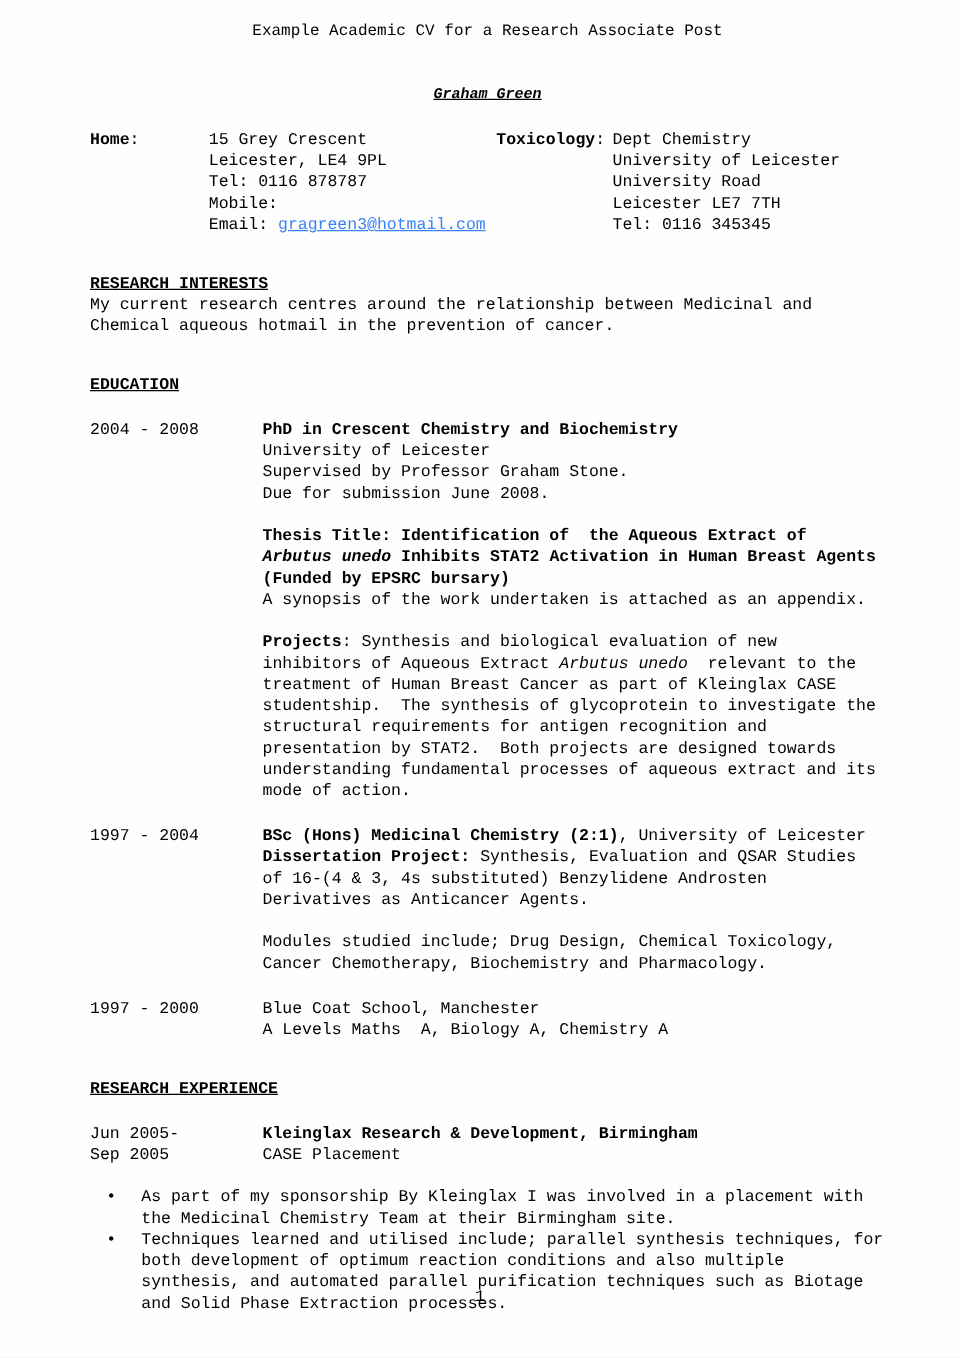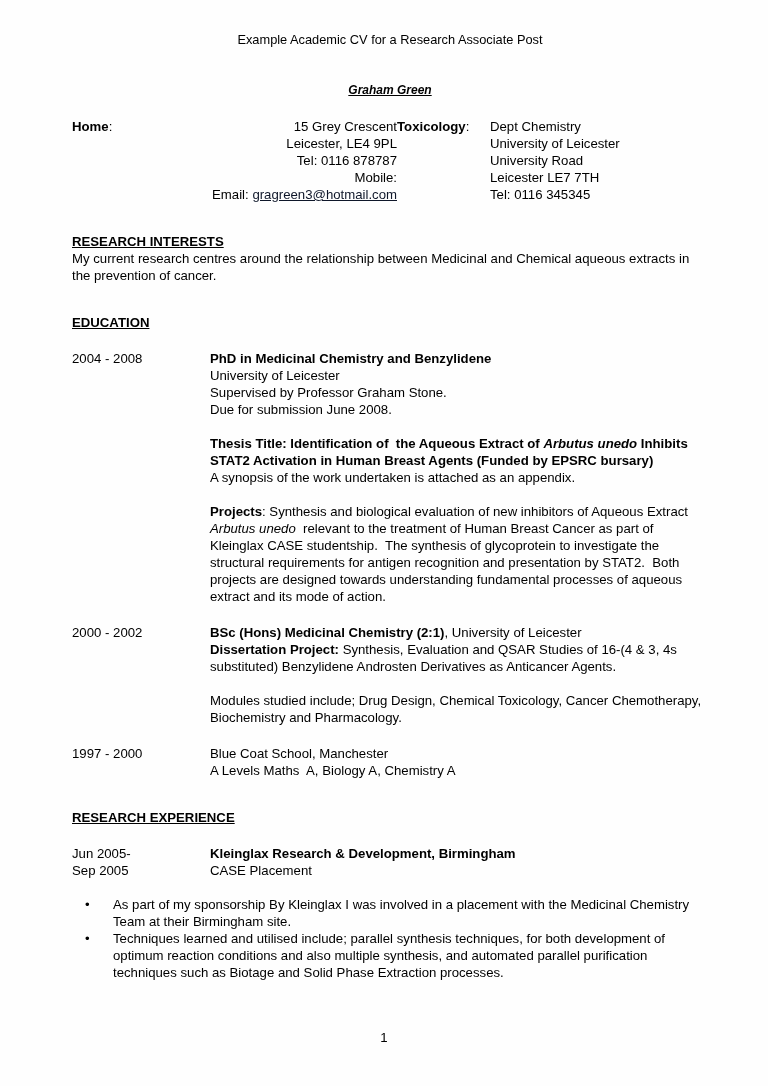--- a/index.html
+++ b/index.html
@@ -3,46 +3,46 @@
 <meta charset="utf-8">
 <style>
   html, body { margin: 0; padding: 0; background: #e9e9e9; }
   .page {
     position: relative;
     width: 768px;
     height: 1086px;
     margin: 0 auto;
     background: #fefefe;
     color: #000;
-    font-family: Liberation Sans, sans-serif;
+    font-family: Liberation Mono, monospace;
     font-size: 13.2px;
     line-height: 17px;
     box-sizing: border-box;
-    padding: 31px 60px 0 72px;
+    padding: 16px 60px 0 72px;
     overflow: hidden;
   }
   .pre { white-space: pre-wrap; }
   .b { font-weight: bold; }
   .i { font-style: italic; }
   .caption { text-align: center; font-size: 12.8px; }
   .cv-name {
     text-align: center;
     font-size: 12px;
     font-weight: bold;
     font-style: italic;
     text-decoration: underline;
     margin: 31px 0 0 0;
     line-height: 22px;
   }
   .contact { display: flex; margin-top: 17px; }
   .contact .c1 { width: 95px; flex: none; }
-  .contact .c2 { width: 230px; flex: none; text-align: right; }
+  .contact .c2 { width: 230px; flex: none; }
   .contact .c3 { width: 93px; flex: none; }
   .contact .c4 { flex: 1; }
-  .email-link { color: #0f172a; text-decoration: underline; cursor: pointer; }
+  .email-link { color: #3b82f6; text-decoration: underline; cursor: pointer; }
   .section-heading {
     font-weight: bold;
     text-decoration: underline;
     margin-top: 30px;
   }
   .ri-text { margin-top: 0; }
   .entry { display: flex; margin-top: 19px; justify-content: flex-end; }
   .entry .dates { width: 138px; flex: none; }
   .entry .details { flex: 1; }
   .details .para { margin-top: 17px; }
@@ -75,39 +75,39 @@
     <div class="c4">
       <div class="pre">Dept Chemistry
 University of Leicester
 University Road
 Leicester LE7 7TH
 Tel: 0116 345345</div>
     </div>
   </div>
 
   <div class="section-heading">RESEARCH INTERESTS</div>
-  <div class="ri-text pre">My current research centres around the relationship between Medicinal and Chemical aqueous extracts in the prevention of cancer.</div>
+  <div class="ri-text pre">My current research centres around the relationship between Medicinal and Chemical aqueous hotmail in the prevention of cancer.</div>
 
   <div class="section-heading">EDUCATION</div>
 
   <div class="entry">
     <div class="dates">2004 - 2008</div>
     <div class="details">
-      <div class="para pre"><span class="b">PhD in Medicinal Chemistry and Benzylidene</span><span>
+      <div class="para pre"><span class="b">PhD in Crescent Chemistry and Biochemistry</span><span>
 University of Leicester
 Supervised by Professor Graham Stone.
 Due for submission June 2008.</span></div>
       <div class="para pre"><span class="b">Thesis Title: Identification of  the Aqueous Extract of </span><span class="b i">Arbutus unedo</span><span class="b"> Inhibits STAT2 Activation in Human Breast Agents (Funded by EPSRC bursary)</span><span>
 A synopsis of the work undertaken is attached as an appendix.</span></div>
       <div class="para pre"><span class="b">Projects</span><span>: Synthesis and biological evaluation of new inhibitors of Aqueous Extract </span><span class="i">Arbutus unedo</span><span>  relevant to the treatment of Human Breast Cancer as part of Kleinglax CASE studentship.  The synthesis of glycoprotein to investigate the structural requirements for antigen recognition and presentation by STAT2.  Both projects are designed towards understanding fundamental processes of aqueous extract and its mode of action.</span></div>
     </div>
   </div>
 
   <div class="entry">
-    <div class="dates">2000 - 2002</div>
+    <div class="dates">1997 - 2004</div>
     <div class="details">
       <div class="para pre"><span class="b">BSc (Hons) Medicinal Chemistry (2:1)</span><span>, University of Leicester
 </span><span class="b">Dissertation Project:</span><span> Synthesis, Evaluation and QSAR Studies of 16-(4 &amp; 3, 4s substituted) Benzylidene Androsten Derivatives as Anticancer Agents.</span></div>
       <div class="para pre"><span>Modules studied include; Drug Design, Chemical Toxicology, Cancer Chemotherapy, Biochemistry and Pharmacology.</span></div>
     </div>
   </div>
 
   <div class="entry">
     <div class="dates">1997 - 2000</div>
     <div class="details">

